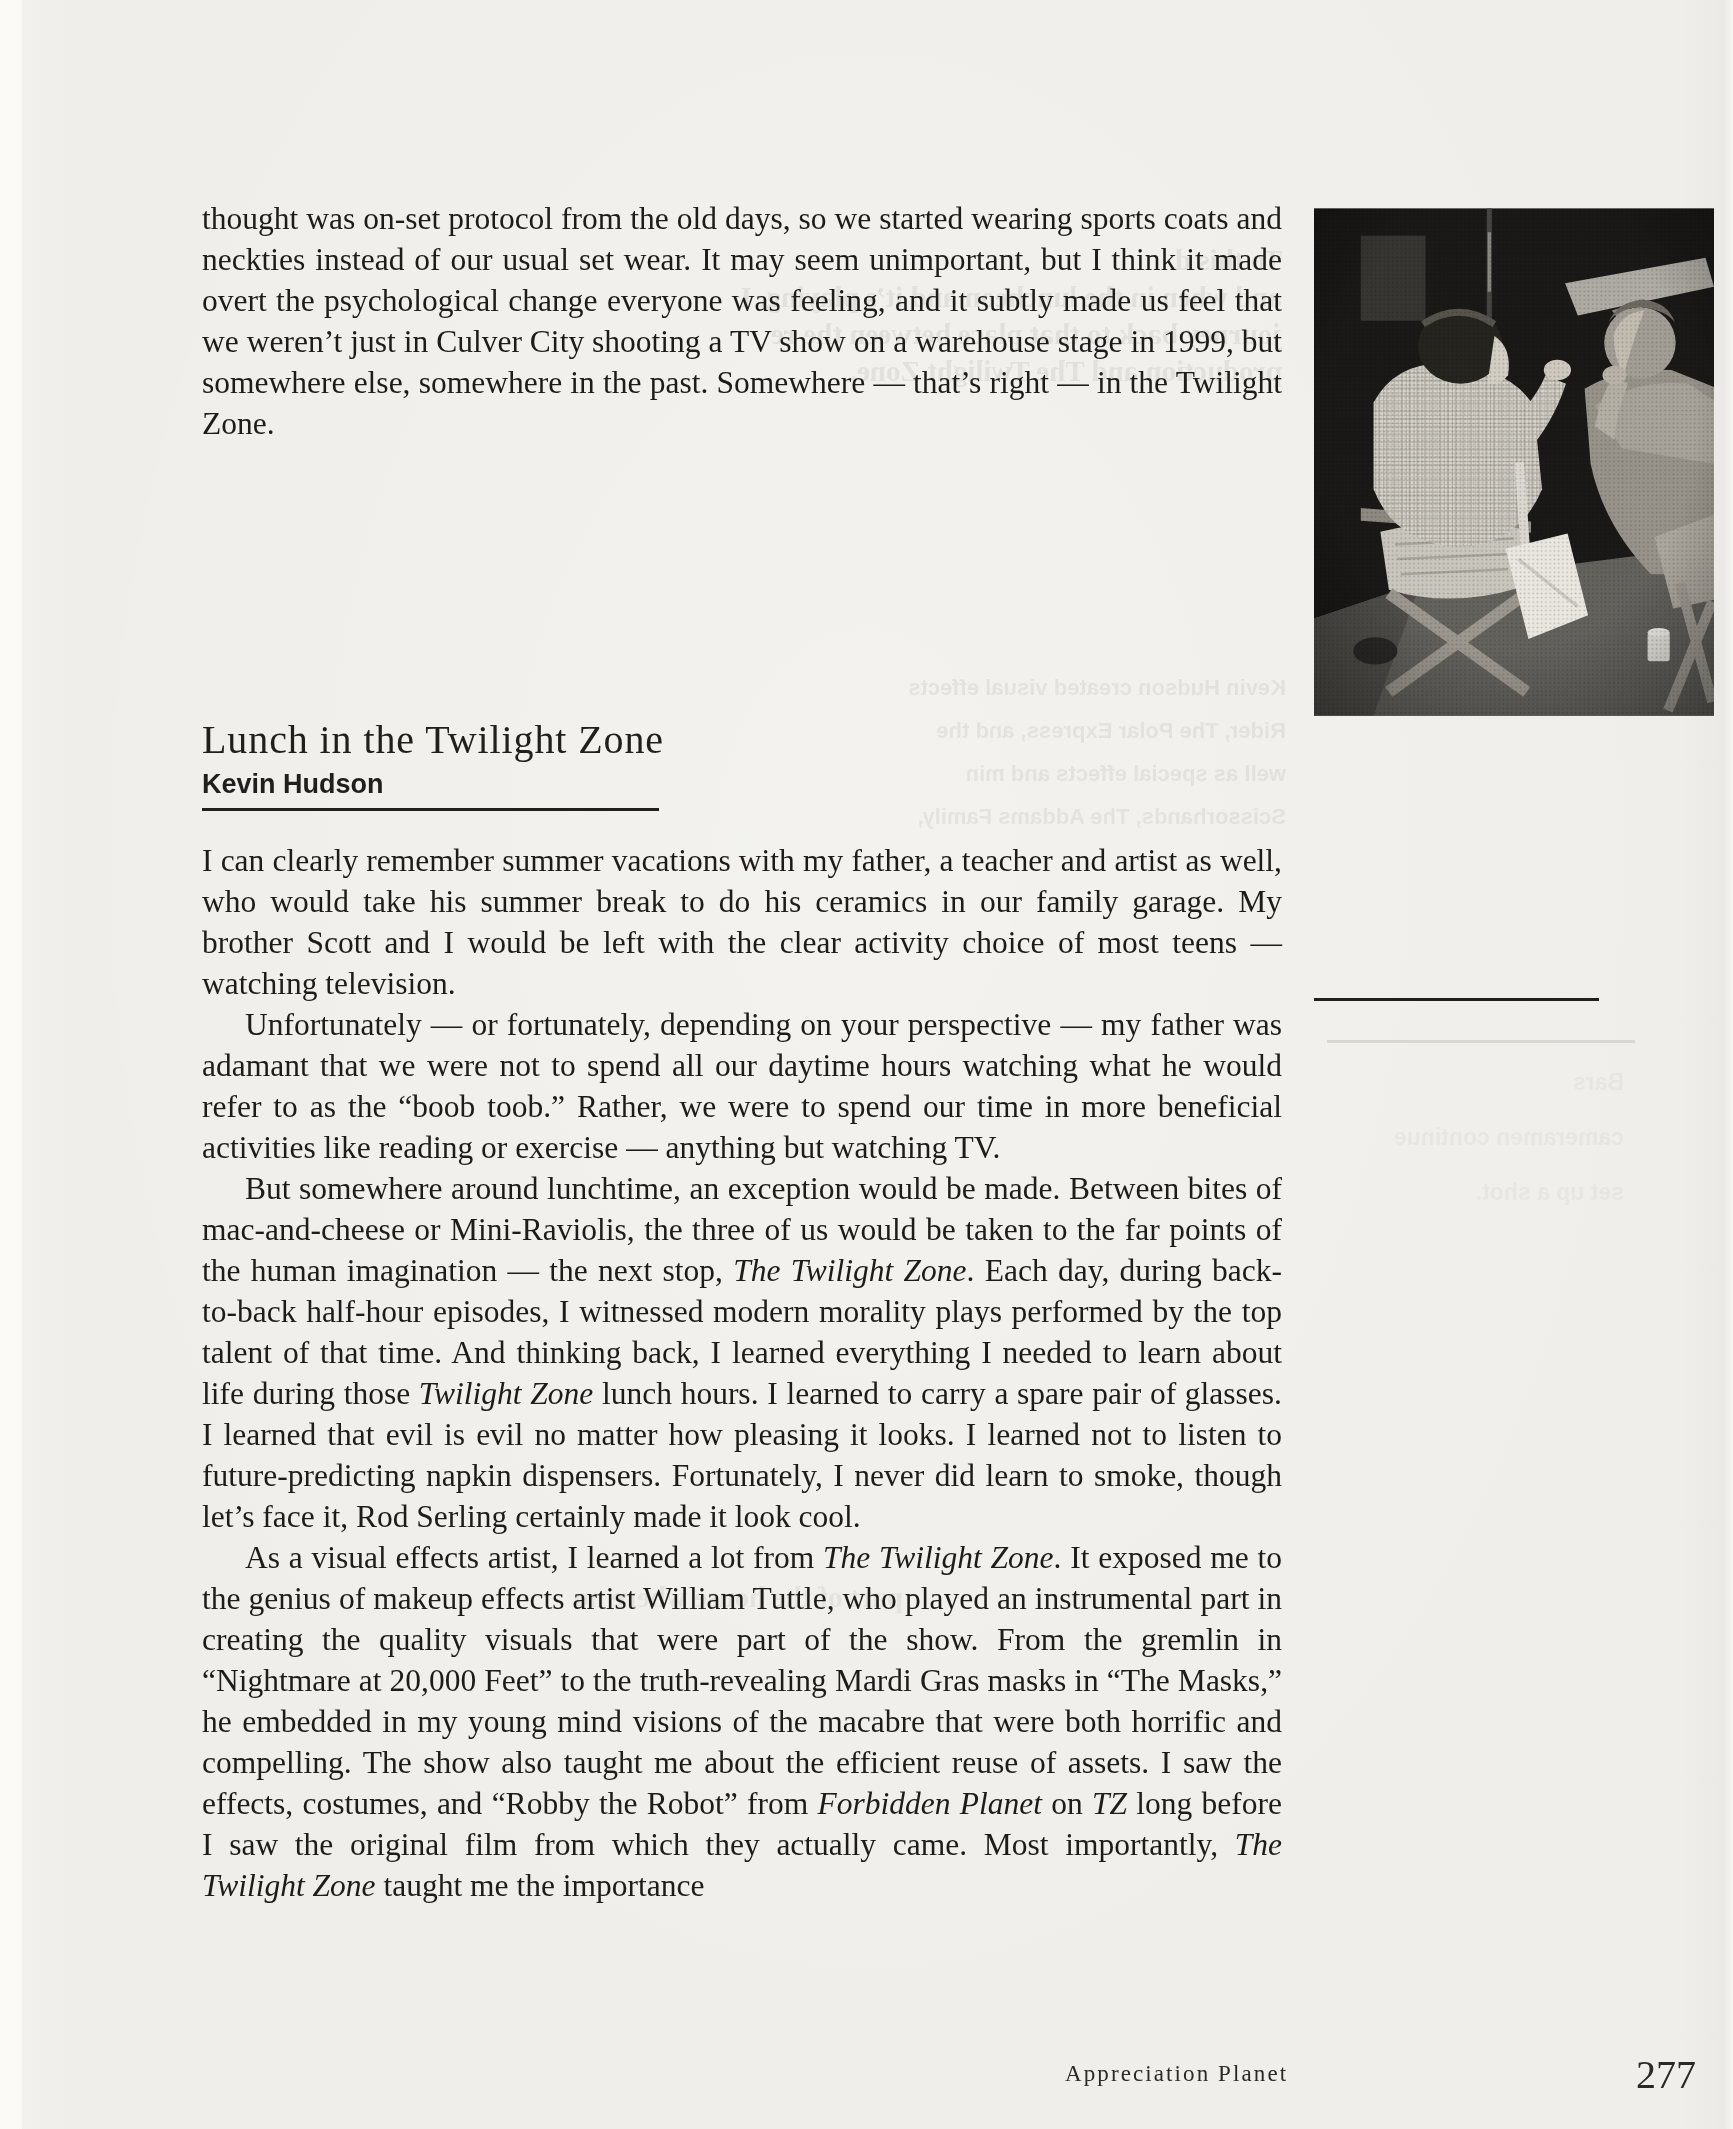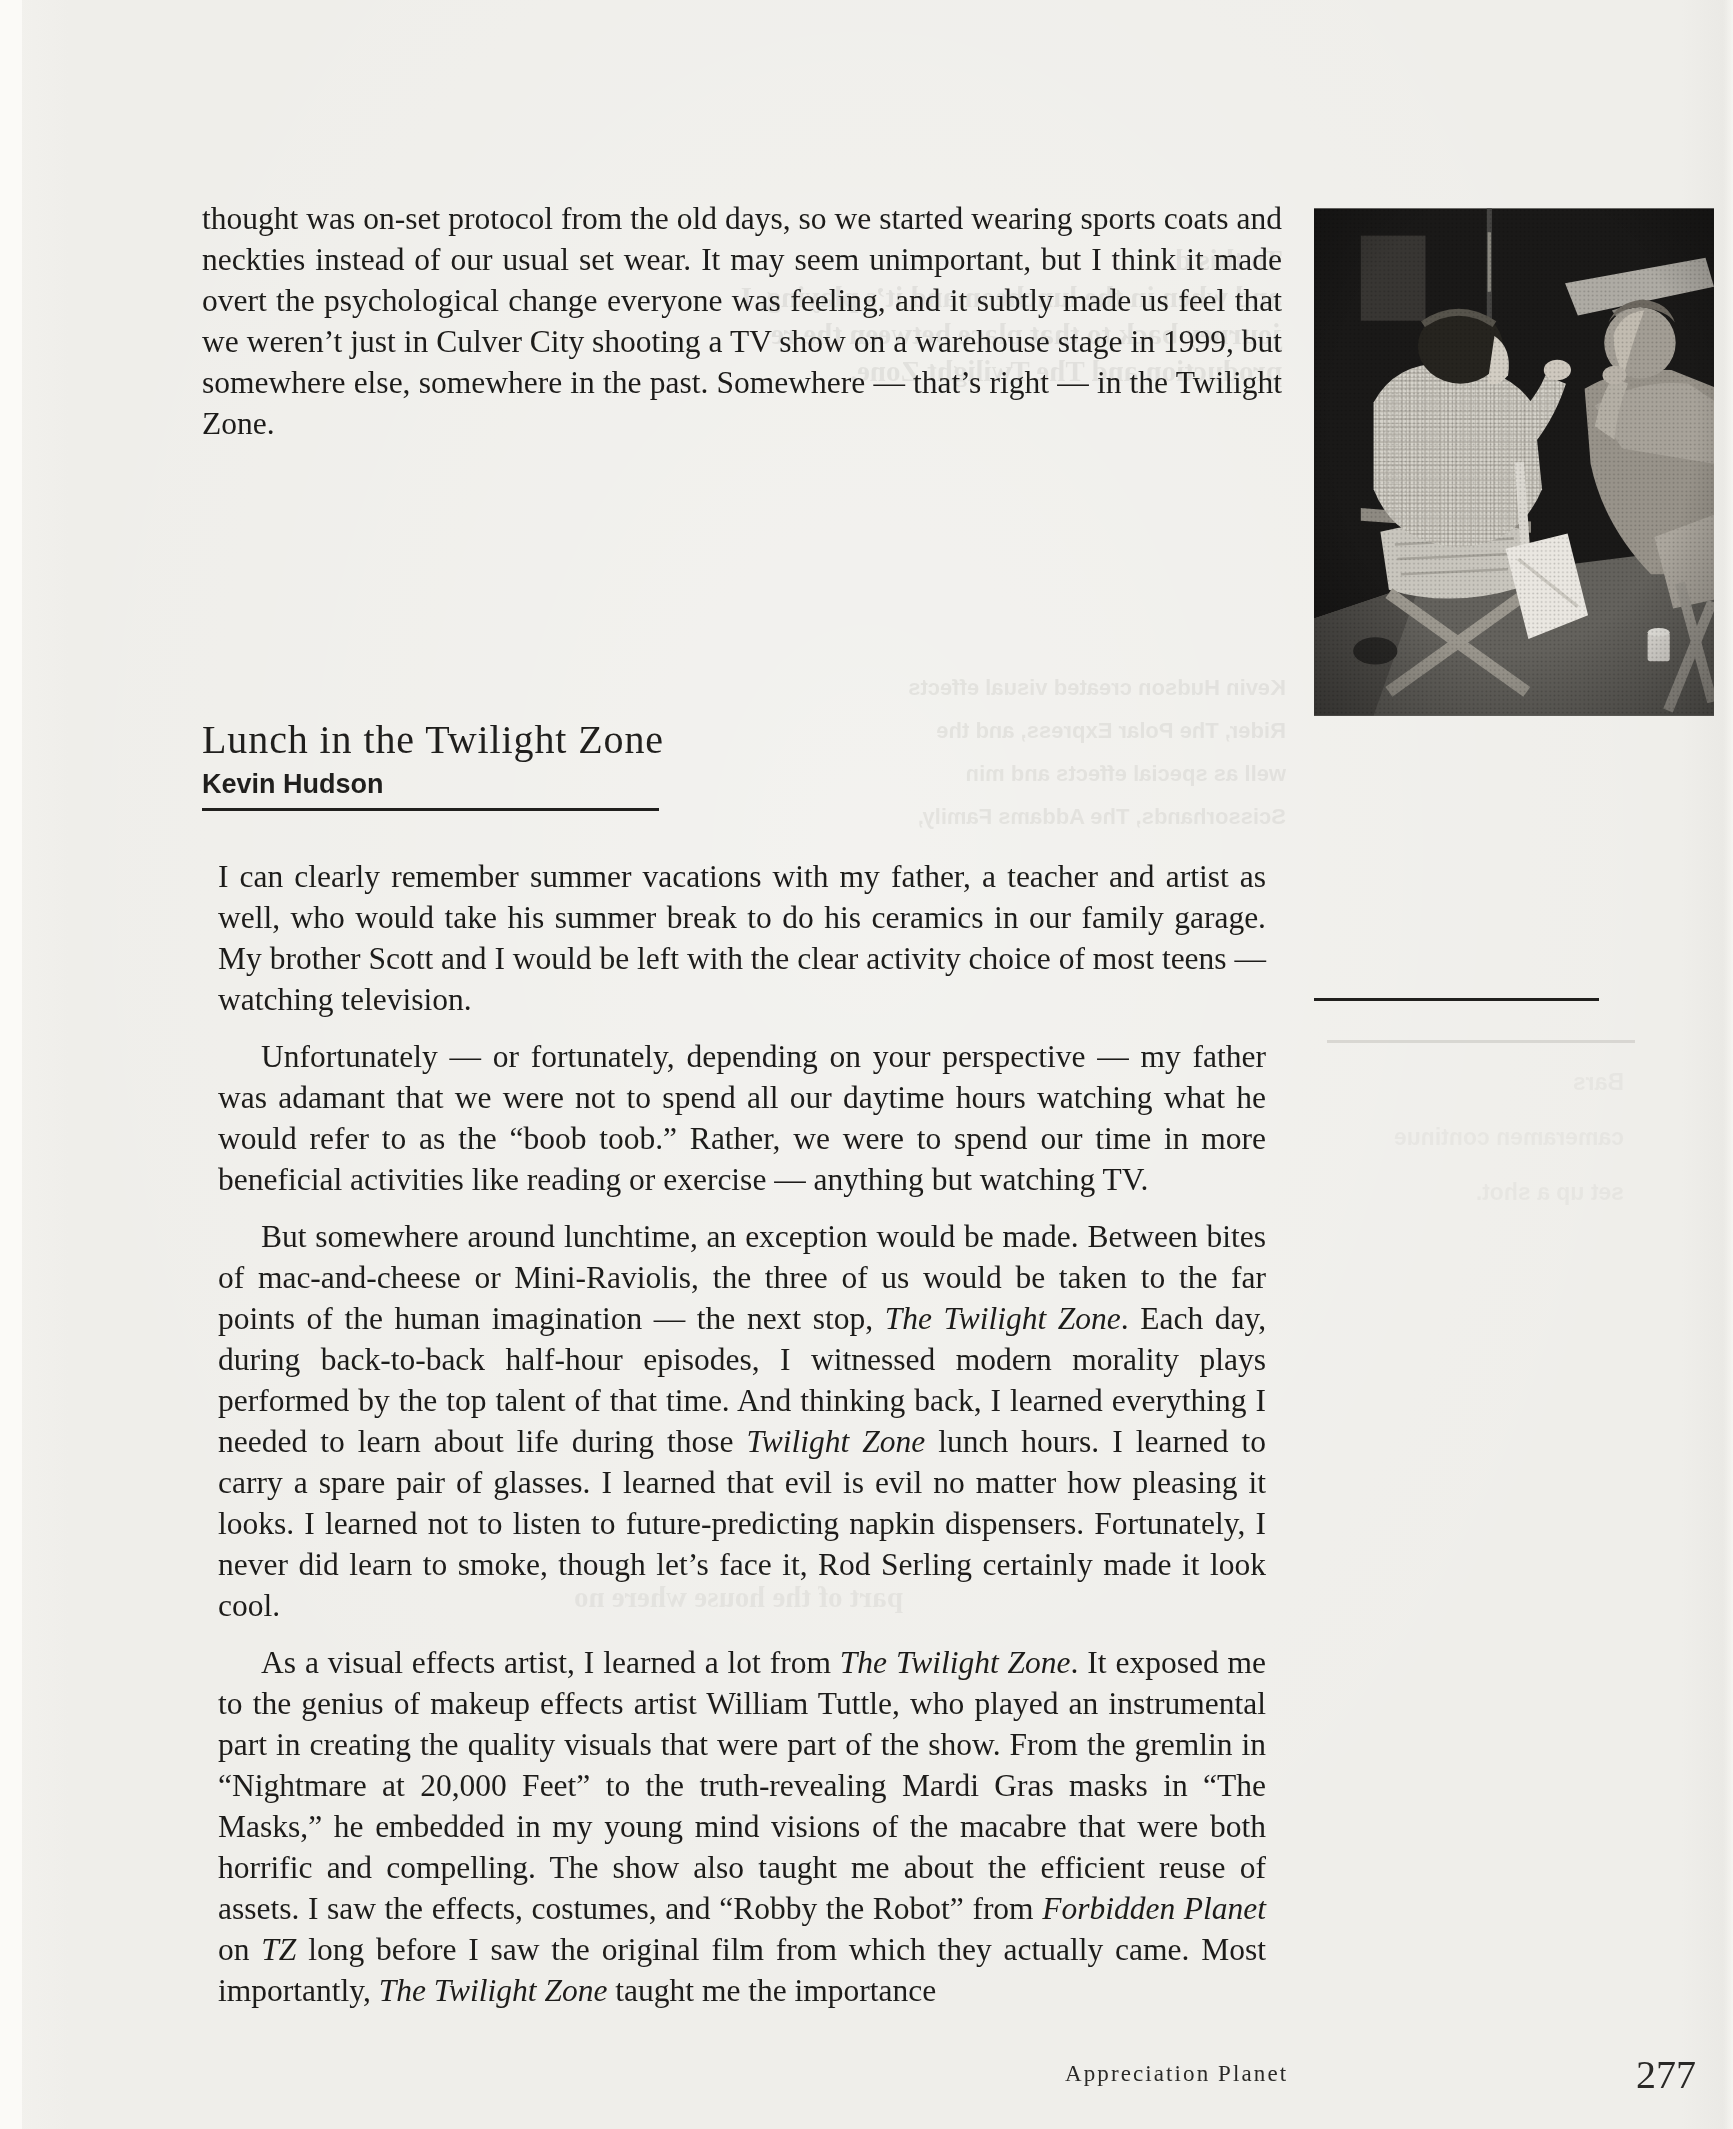--- a/index.html
+++ b/index.html
@@ -41,21 +41,21 @@
     left:202px;top:769px;
     font-family:"Liberation Sans","DejaVu Sans",sans-serif;
     font-weight:bold;font-size:27px;z-index:2;color:#201f1d;
   }
   .title-rule{left:202px;top:808px;width:457px;height:3.4px;background:#21201e;z-index:2;}
   .body-text{
     left:202px;top:840px;width:1080px;
     font-size:31.5px;line-height:41px;
     text-align:justify;z-index:2;
   }
-  .body-text p{margin:16px;}
+  .body-text p{margin:0;}
   .body-text p + p{text-indent:43px;}
   .body-text .it{font-style:italic;}
 
   
   .photo{left:1314px;top:208px;width:400px;height:508px;z-index:2;}
   .photo svg{display:block;}
   .fig-caption{
     left:1318px;top:765px;width:300px;
     font-family:"Liberation Sans","DejaVu Sans",sans-serif;
     font-weight:bold;font-size:22px;line-height:41px;

